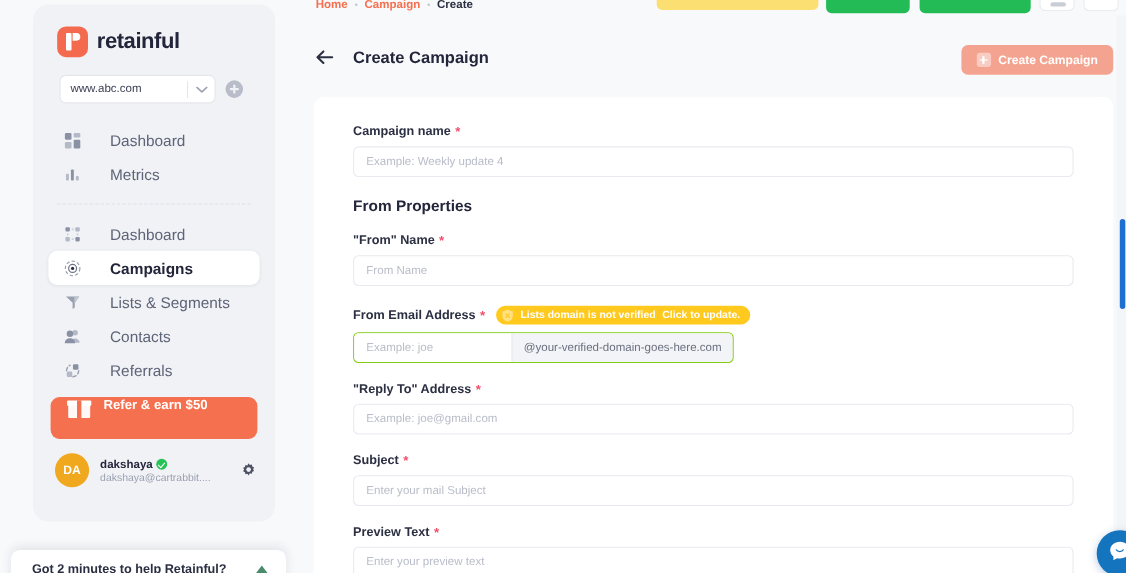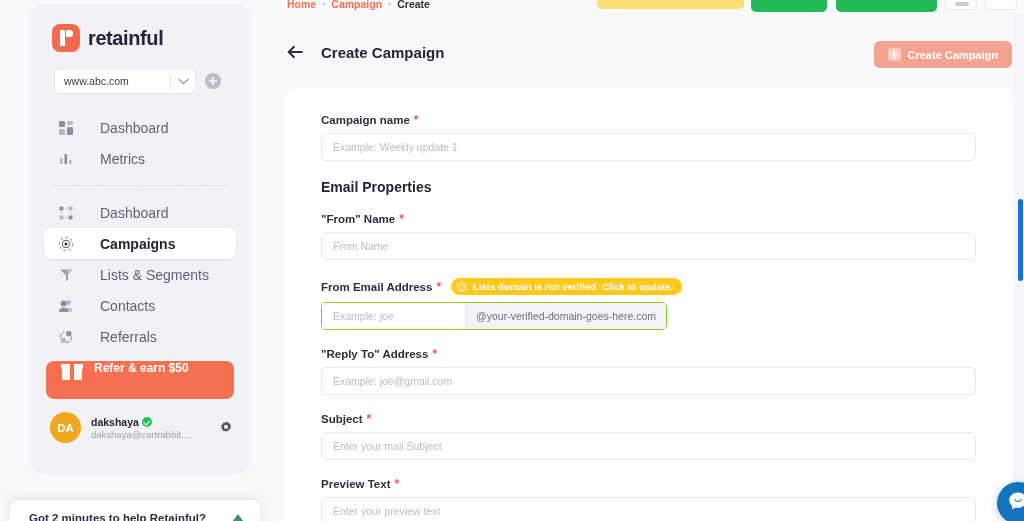--- a/index.html
+++ b/index.html
@@ -442,24 +442,24 @@
     <span>Create Campaign</span>
   </div>
 
   <div class="card">
 
     <div class="field">
       <div class="flabel">
         <span>Campaign name</span>
         <span class="req">*</span>
       </div>
-      <div class="input">Example: Weekly update 1</div>
-    </div>
-
-    <div class="section-title">Email Properties</div>
+      <div class="input">Example: Weekly update 4</div>
+    </div>
+
+    <div class="section-title">From Properties</div>
 
     <div class="field">
       <div class="flabel">
         <span>"From" Name</span>
         <span class="req">*</span>
       </div>
       <div class="input">From Name</div>
     </div>
 
     <div class="field">

